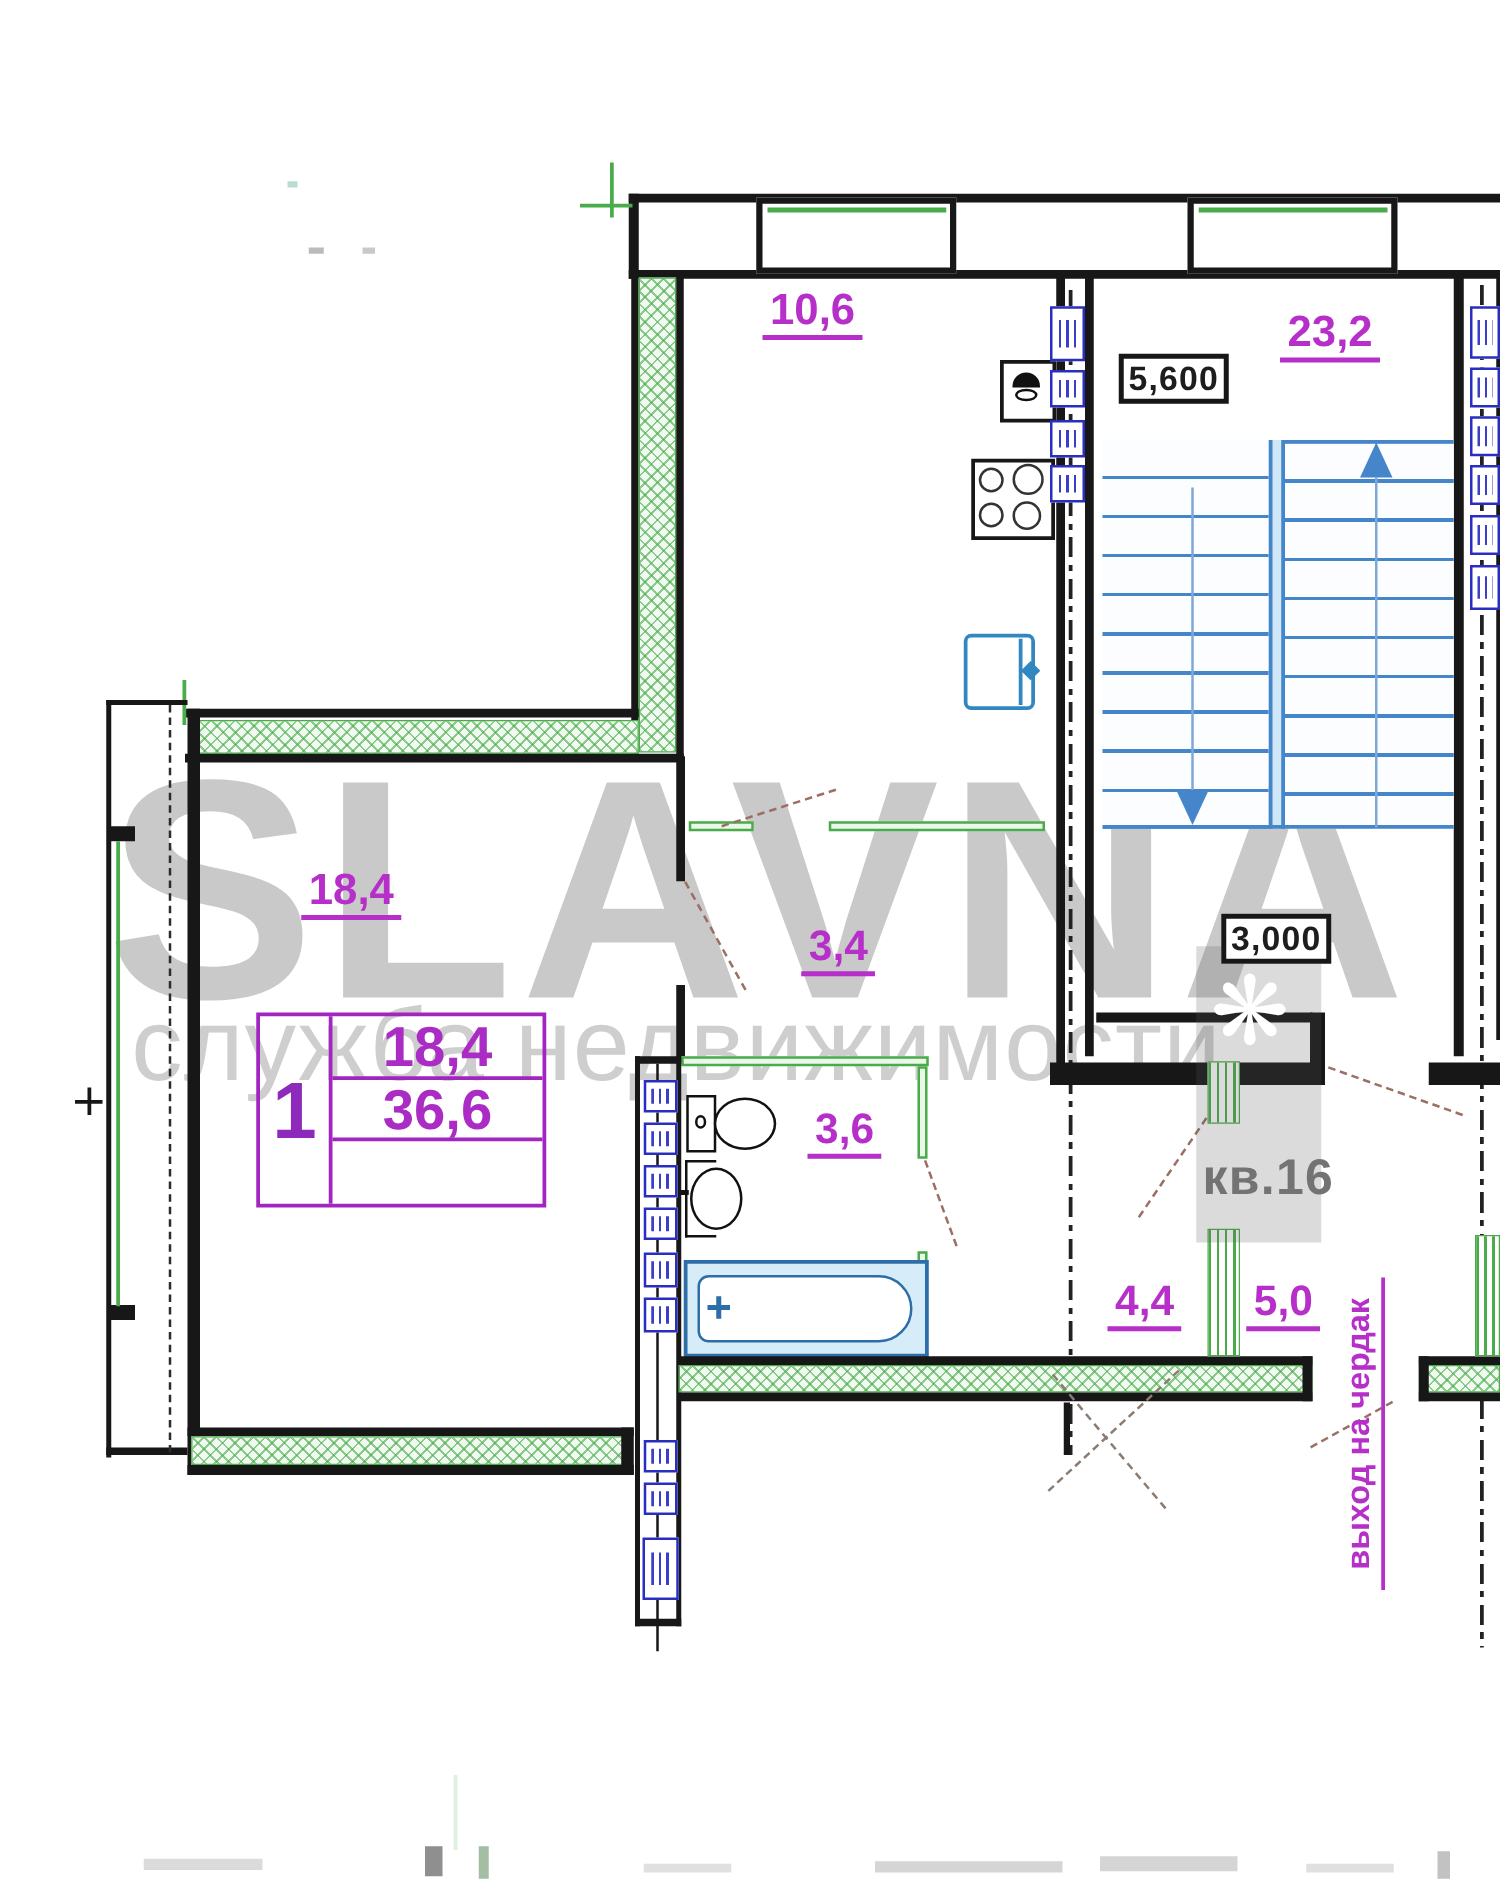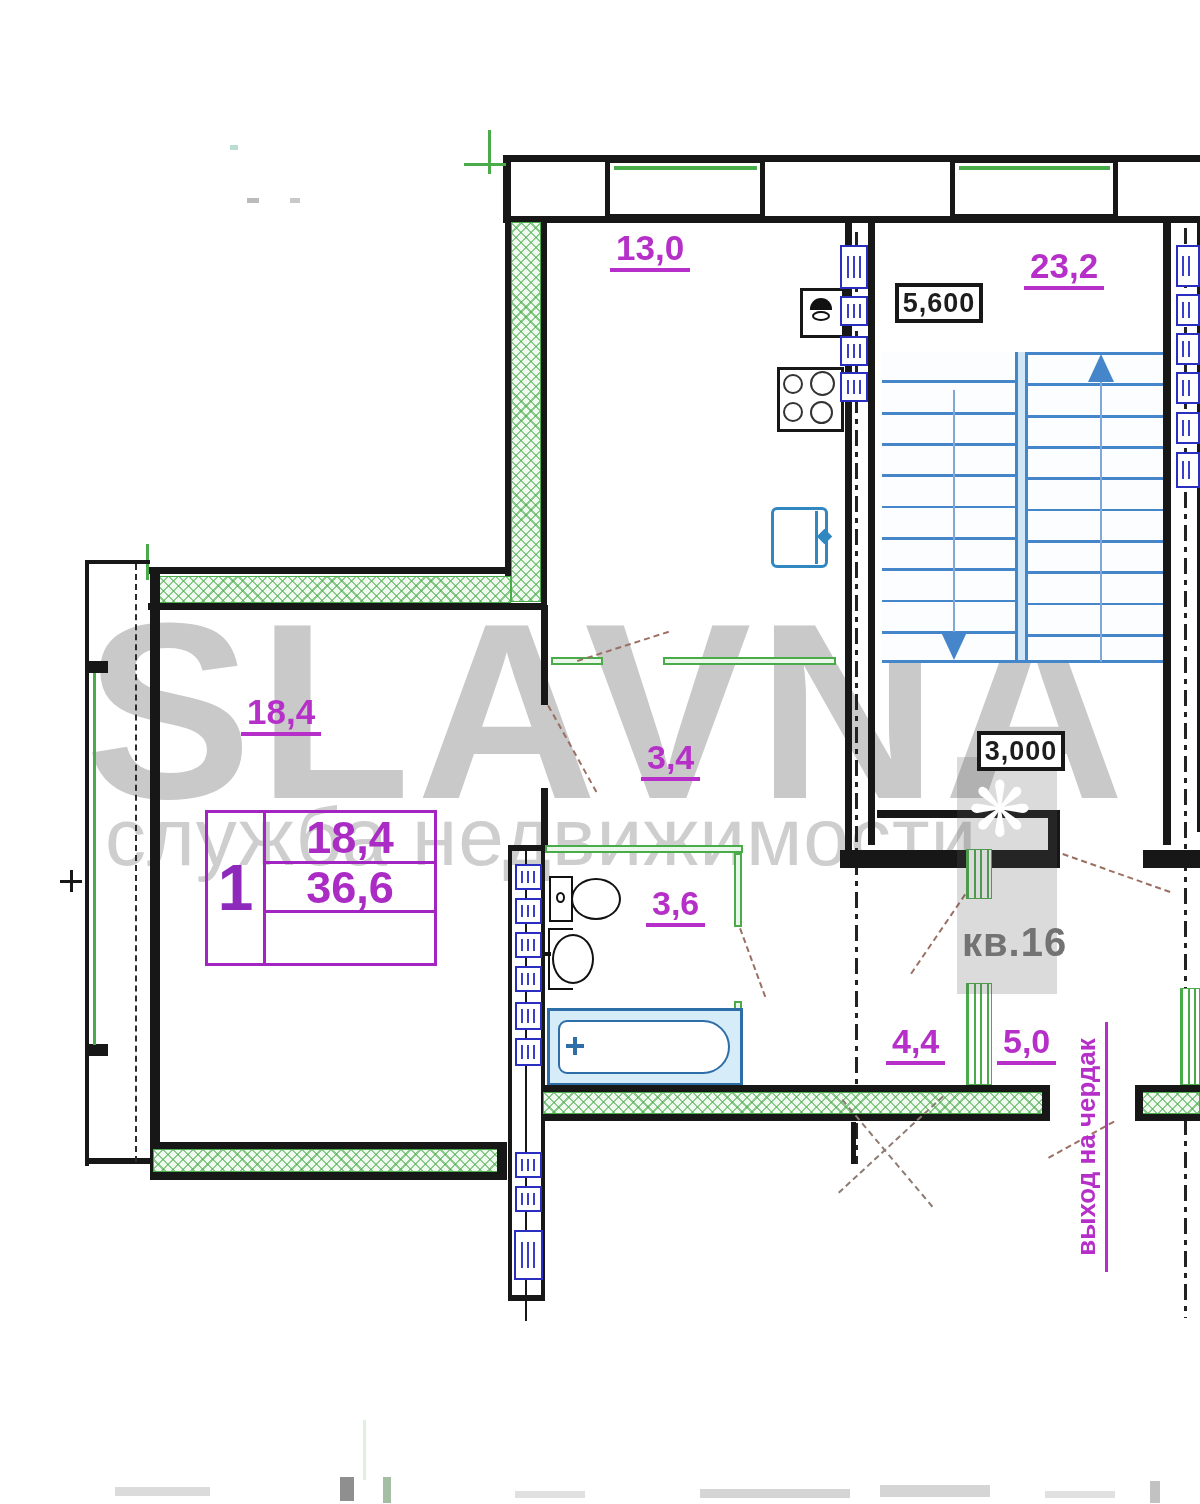--- a/index.html
+++ b/index.html
@@ -260,21 +260,21 @@
   <div class="swing" style="left:1048px;top:1157px;width:75px;transform:rotate(-29deg);"></div>
   <div class="swing thin" style="left:838px;top:1192px;width:142px;transform:rotate(-42.7deg);"></div>
   <div class="swing thin" style="left:843px;top:1099px;width:140px;transform:rotate(49.9deg);"></div>
 
   <div class="graybox"></div>
   <div class="flower">❋</div>
 
   <div class="box-dim" style="left:895px;top:283px;width:88px;height:40px;">5,600</div>
   <div class="box-dim" style="left:977px;top:731px;width:88px;height:40px;">3,000</div>
 
-  <div class="dim" style="left:610px;top:230px;">13,0</div>
+  <div class="dim" style="left:610px;top:230px;">10,6</div>
   <div class="dim" style="left:1024px;top:248px;">23,2</div>
   <div class="dim" style="left:241px;top:694px;">18,4</div>
   <div class="dim" style="left:641px;top:740px;font-size:34px;">3,4</div>
   <div class="dim" style="left:646px;top:886px;font-size:34px;">3,6</div>
   <div class="dim" style="left:886px;top:1024px;font-size:34px;">4,4</div>
   <div class="dim" style="left:997px;top:1024px;font-size:34px;">5,0</div>
   <div class="apt" style="left:962px;top:922px;">кв.16</div>
   <div class="vlabel" style="left:1072px;top:1272px;width:250px;">выход на чердак</div>
 
   <div class="itable">

